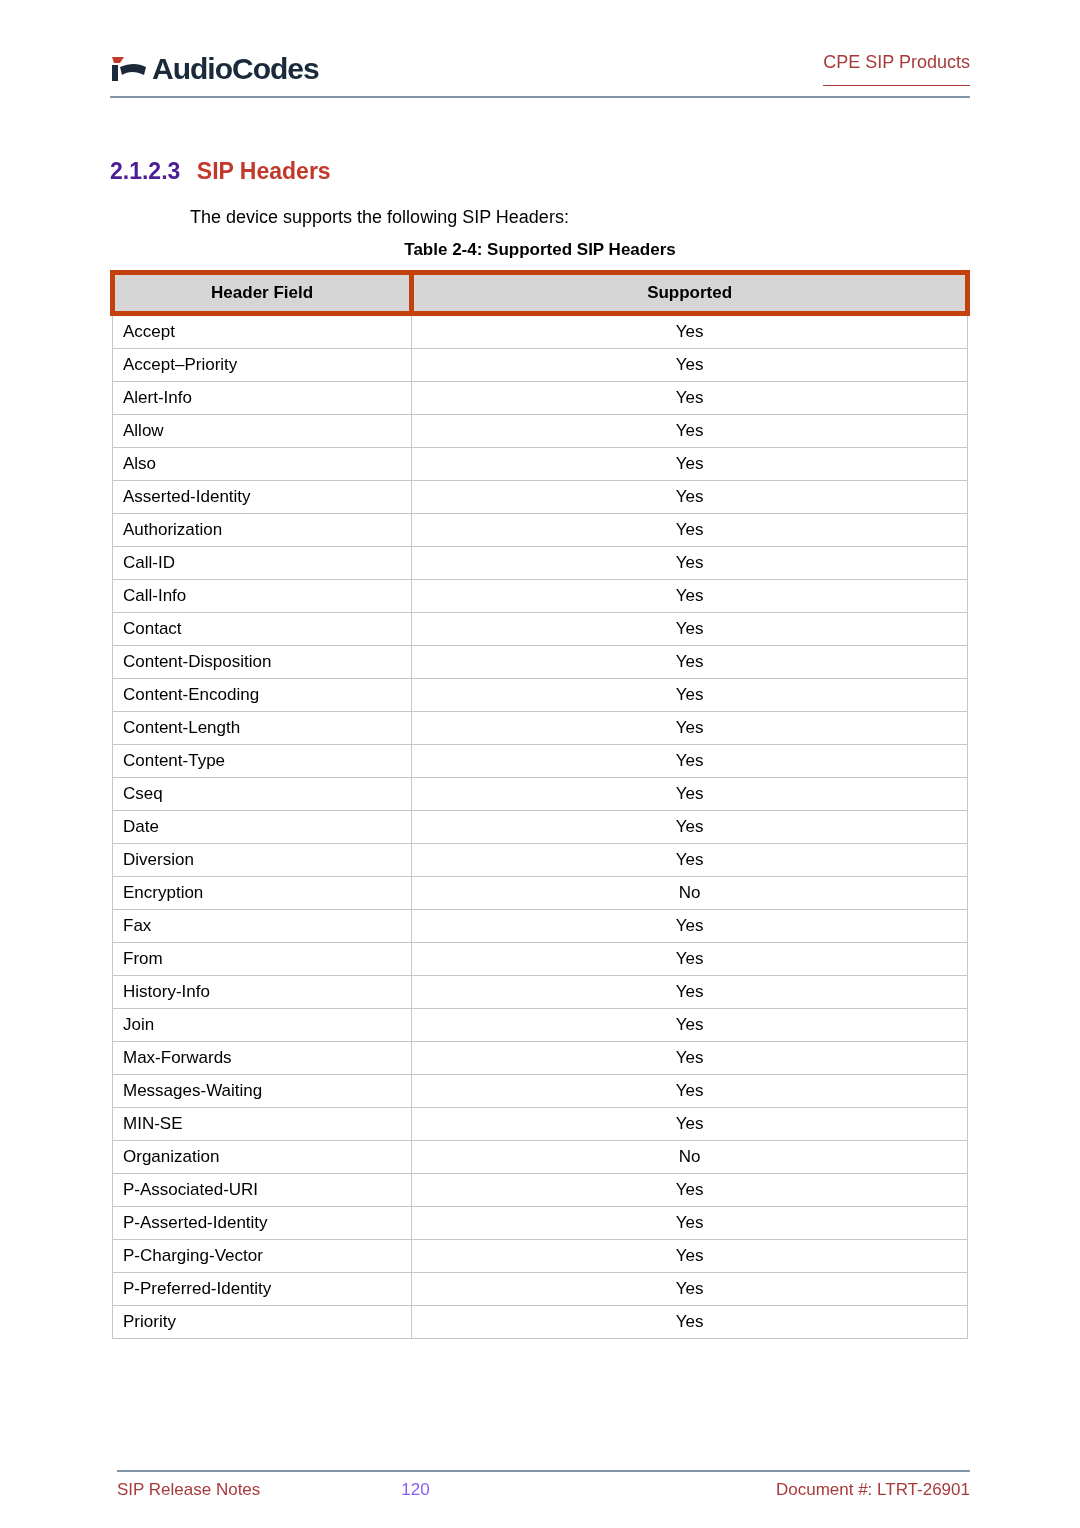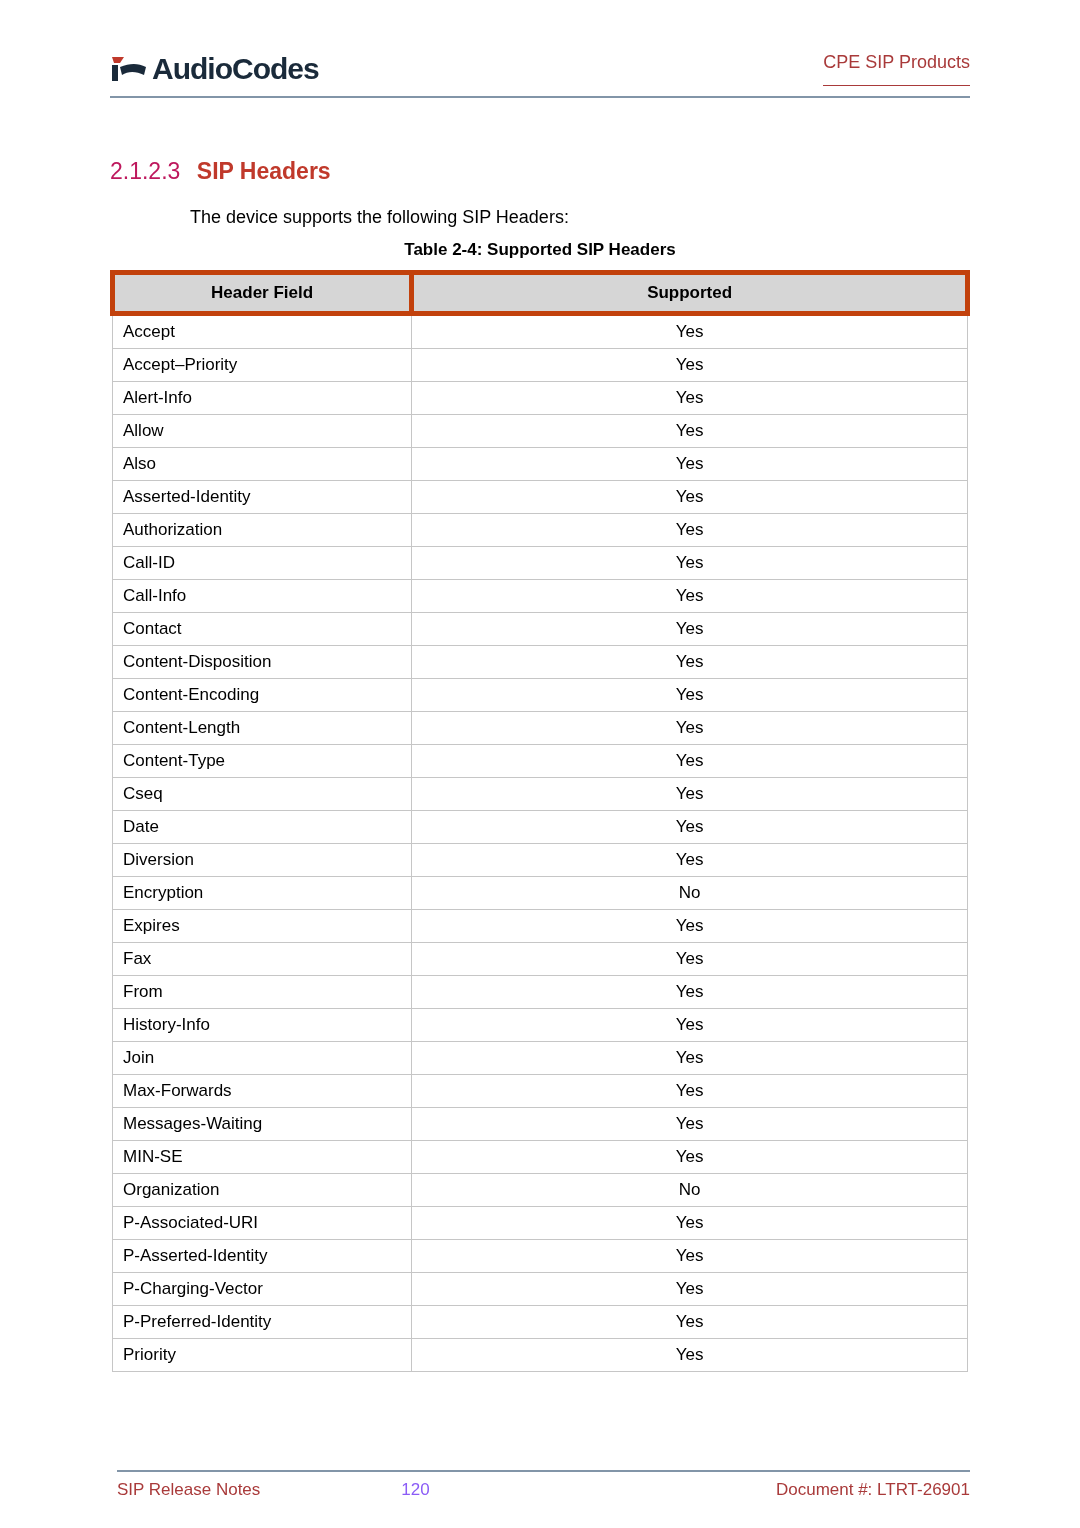--- a/index.html
+++ b/index.html
@@ -40,23 +40,23 @@
       color: #1a2a3a;
       letter-spacing: -1px;
     }
     .header-right {
       color: #a93a3a;
       font-size: 18px;
       border-bottom: 1px solid #a93a3a;
       padding-bottom: 12px;
     }
     .section-number {
-      color: #be185d;
+      color: #4c1d95;
       font-size: 23px;
-      font-weight: normal;
+      font-weight: bold;
       display: inline-block;
       margin-right: 12px;
     }
     .section-title {
       color: #c0392b;
       font-size: 23px;
       font-weight: bold;
     }
     .section-heading { margin-bottom: 22px; }
     .intro-text {
@@ -208,24 +208,20 @@
         </tr>
         <tr>
           <td class="col-header">Diversion</td>
           <td class="col-supported">Yes</td>
         </tr>
         <tr>
           <td class="col-header">Encryption</td>
           <td class="col-supported">No</td>
         </tr>
         <tr>
-          <td class="col-header">Expires</td>
-          <td class="col-supported">Yes</td>
-        </tr>
-        <tr>
           <td class="col-header">Fax</td>
           <td class="col-supported">Yes</td>
         </tr>
         <tr>
           <td class="col-header">From</td>
           <td class="col-supported">Yes</td>
         </tr>
         <tr>
           <td class="col-header">History-Info</td>
           <td class="col-supported">Yes</td>

